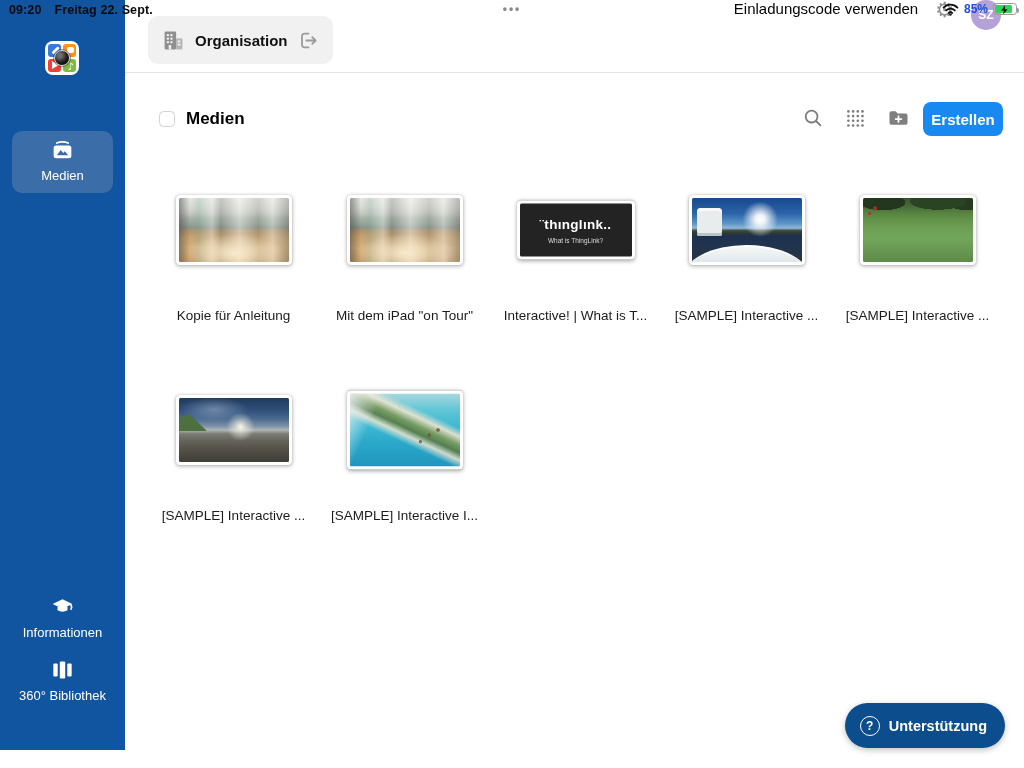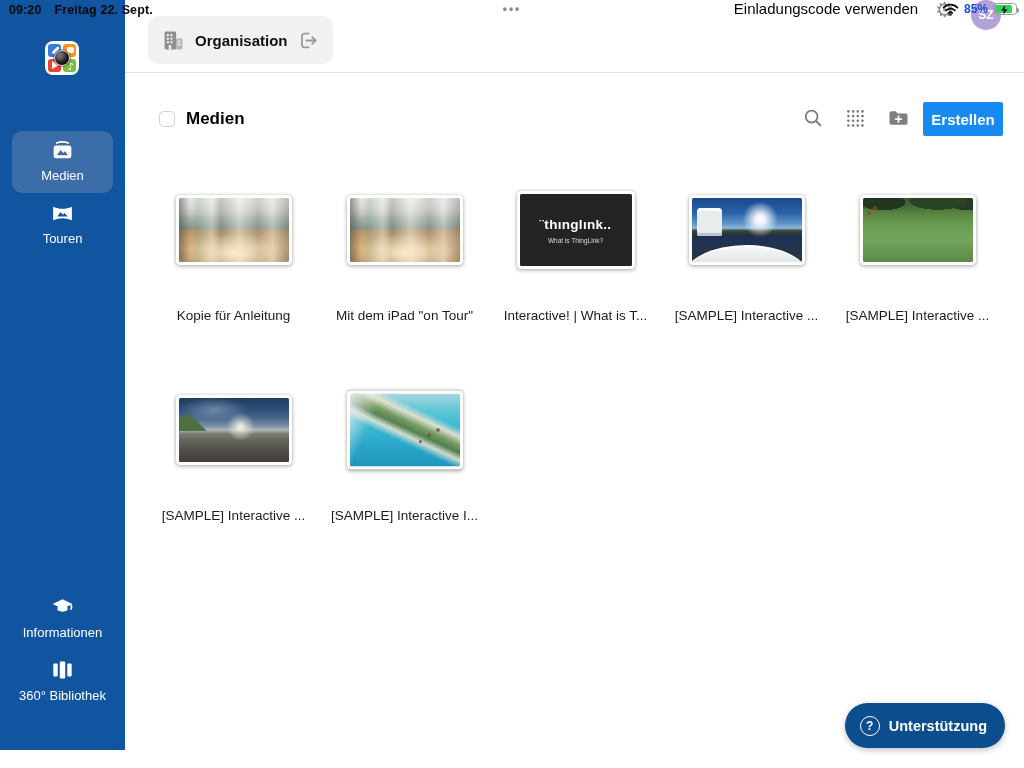--- a/index.html
+++ b/index.html
@@ -49,37 +49,37 @@
   .avatar { width:30px; height:30px; border-radius:50%; background:#b4a1d7; color:#fff; font-size:12px; font-weight:600;
     display:flex; align-items:center; justify-content:center; cursor:pointer; }
 
   
   .content-header { position:absolute; left:125px; top:96px; width:899px; height:48px; }
   .checkbox { position:absolute; left:34px; top:15px; width:16px; height:16px; background:#fff; border:1.5px solid #d2d2d2; border-radius:4.5px; cursor:pointer; }
   .page-title { position:absolute; left:61px; top:13px; font-size:17px; font-weight:700; color:#000; }
   .hdr-icons { position:absolute; right:115px; top:12px; display:flex; align-items:center; gap:23px; }
   .hdr-icon { cursor:pointer; display:flex; align-items:center; }
   .create-btn { position:absolute; right:21px; top:6px; width:80px; height:34px; background:#1789f0; color:#fff; border:none;
-    border-radius:2px; font-size:15px; font-weight:600; font-family:inherit; cursor:pointer; }
+    border-radius:8px; font-size:15px; font-weight:600; font-family:inherit; cursor:pointer; }
 
   
   .grid { position:absolute; left:148px; top:175px; width:856px; display:flex; flex-wrap:wrap; }
   .cell { position:relative; width:171px; height:200px; }
   .card { position:absolute; left:50%; top:55px; transform:translate(-50%,-50%); background:#fff; padding:3px;
     border-radius:4px; box-shadow:0 1px 4px rgba(0,0,0,.35), 0 0 1px rgba(0,0,0,.2); cursor:pointer; }
   .thumb { border-radius:1.5px; position:relative; overflow:hidden; }
   .caption { position:absolute; left:50%; top:133px; transform:translateX(-50%); white-space:nowrap;
     font-size:13.5px; color:#1c1c1e; }
 
   .t-room { width:110px; height:64px; background:
     radial-gradient(ellipse 70% 45% at 50% 86%, rgba(250,236,205,.95) 0%, rgba(250,236,205,0) 65%),
     linear-gradient(90deg, rgba(60,66,63,.5) 0%, rgba(60,66,63,0) 10%, rgba(125,170,150,.28) 18%, rgba(240,245,243,.4) 30%, rgba(110,120,112,.3) 38%, rgba(250,252,250,.45) 55%, rgba(130,140,130,.25) 72%, rgba(245,248,246,.4) 85%, rgba(90,96,90,.35) 100%),
     linear-gradient(180deg, #e9e8e4 0%, #dcdbd7 14%, #c9cac4 24%, #a8b2a6 32%, #98a59b 40%, #8e948c 46%, #b89468 52%, #cda470 62%, #d9b07a 78%, #c89e6a 100%); }
 
-  .t-thinglink { width:112px; height:72px; background:#232323; display:flex; flex-direction:column; align-items:center; justify-content:center; gap:5px; }
+  .t-thinglink { width:112px; height:53px; background:#232323; display:flex; flex-direction:column; align-items:center; justify-content:center; gap:5px; }
   .tl-logo { color:#fff; font-size:13.5px; font-weight:700; letter-spacing:.3px; }
   .tl-sub { color:#ddd; font-size:6.5px; }
 
   .t-boat { width:110px; height:64px; background:
     radial-gradient(circle at 62% 33%, #ffffff 0%, rgba(255,255,255,.9) 6%, rgba(255,255,255,0) 22%),
     linear-gradient(180deg, #17498e 0%, #2b63a8 24%, #5e95c8 40%, #8fb8d9 47%, #3e4a3c 51%, #2c3a34 55%, #1e3050 60%, #20334f 72%, #2a3742 100%); }
   .t-boat::before { content:""; position:absolute; left:5%; top:16%; width:23%; height:44%; background:#e8ecec; border-radius:4px 4px 2px 2px; box-shadow:inset 0 -3px 0 #b9c4c6, inset 0 3px 0 #f8fafa; }
   .t-boat::after { content:""; position:absolute; left:-8%; width:116%; bottom:-34%; height:58%;
     border-radius:50% 50% 0 0/ 85% 85% 0 0; background:linear-gradient(180deg,#f4f7f7,#d8e0e3 60%,#33404a 92%); border-top:2px solid #fff; }
 
@@ -158,29 +158,20 @@
     <span class="nav-icon">
       <svg width="25" height="25" viewBox="0 0 24 24">
         <path d="M6.5 4.8 Q12 2.6 17.5 4.8" fill="none" stroke="#fff" stroke-width="1.7" stroke-linecap="round"></path>
         <rect x="3.5" y="7.2" width="17" height="12.3" rx="2.4" fill="#fff"></rect>
         <polygon points="6.6,16.6 10.2,11.6 12.7,14.4 14.3,12.6 17.4,16.6" fill="#3b6da9"></polygon>
       </svg>
     </span>
     <span class="nav-label">Medien</span>
   </div>
 
-  <div class="nav-item" style="top:194px">
-    <span class="nav-icon">
-      <svg width="25" height="25" viewBox="0 0 24 24">
-        <path d="M3 5.6 C 9 8.2 15 8.2 21 5.6 L21 18.4 C 15 15.8 9 15.8 3 18.4 Z" fill="#fff"></path>
-        <polygon points="7,14.8 10,10.6 12.4,13.2 13.9,11.6 17,14.8" fill="#11549f"></polygon>
-      </svg>
-    </span>
-    <span class="nav-label">Touren</span>
-  </div>
 
 
 
   <div class="nav-item" style="top:588px">
     <span class="nav-icon">
       <svg width="25" height="25" viewBox="0 0 24 24">
         <polygon points="12,4 21.5,8.6 12,13.2 2.5,8.6" fill="#fff"></polygon>
         <path d="M7.2 11.2 V14.6 Q12 17.4 16.8 14.6 V11.2" fill="#fff"></path>
         <path d="M20 9.4 Q21.5 11.5 20.2 13.6" fill="none" stroke="#fff" stroke-width="1.6" stroke-linecap="round"></path>
       </svg>

